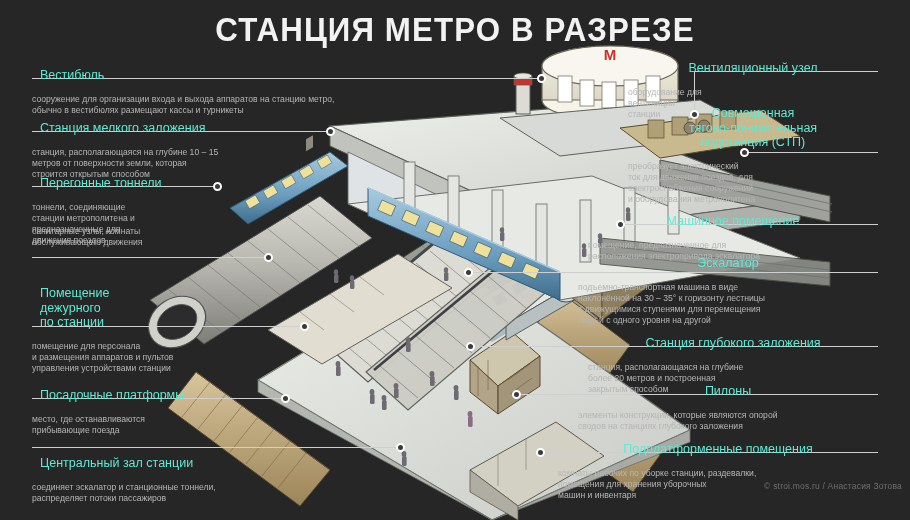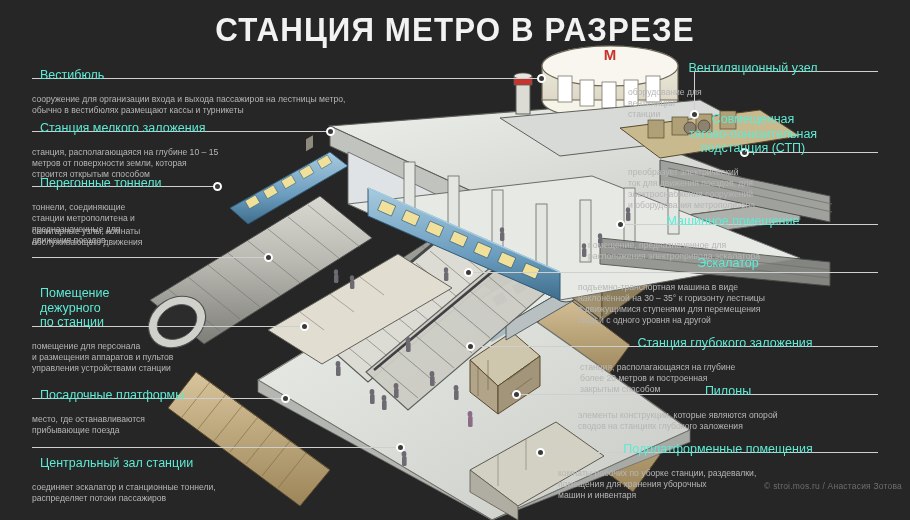--- a/index.html
+++ b/index.html
@@ -427,21 +427,21 @@
 
     <div class="leader" style="left:516px;top:394px;width:362px;"></div>
     <div class="dot" style="left:512px;top:390px;"></div>
 
     <div class="leader" style="left:540px;top:452px;width:338px;"></div>
     <div class="dot" style="left:536px;top:448px;"></div>
   </div>
 
   <div class="label left" style="left:32px;top:60px;width:320px;">
     <div class="hd">Вестибюль</div>
-    <div class="bd">сооружение для организации входа и выхода пассажиров на лестницы метро,
+    <div class="bd">сооружение для организации входа и выхода аппаратов на станцию метро,
 обычно в вестибюлях размещают кассы и турникеты</div>
   </div>
 
   <div class="label left" style="left:32px;top:113px;width:250px;">
     <div class="hd">Станция мелкого заложения</div>
     <div class="bd">станция, располагающаяся на глубине 10 – 15
 метров от поверхности земли, которая
 строится открытым способом</div>
   </div>
 
@@ -479,21 +479,21 @@
 распределяет потоки пассажиров</div>
   </div>
 
   <div class="label right" style="right:32px;top:53px;width:250px;">
     <div class="hd">Вентиляционный узел</div>
     <div class="bd">оборудование для
 вентиляции
 станции</div>
   </div>
 
-  <div class="label right" style="right:32px;top:104px;width:250px;">
+  <div class="label right" style="right:32px;top:98px;width:250px;">
     <div class="hd">Совмещенная
 тягово-понизительная
 подстанция (СТП)</div>
     <div class="bd">преобразует электрический
 ток для движения поездов, для
 электроснабжения сооружений
 и оборудования метрополитена</div>
   </div>
 
   <div class="label right" style="right:32px;top:206px;width:290px;">
@@ -503,21 +503,21 @@
   </div>
 
   <div class="label right" style="right:32px;top:248px;width:300px;">
     <div class="hd">Эскалатор</div>
     <div class="bd">подъемно-транспортная машина в виде
 наклонённой на 30 – 35° к горизонту лестницы
 с движущимися ступенями для перемещения
 людей с одного уровня на другой</div>
   </div>
 
-  <div class="label right" style="right:40px;top:328px;width:290px;">
+  <div class="label right" style="right:32px;top:328px;width:290px;">
     <div class="hd">Станция глубокого заложения</div>
     <div class="bd">станция, располагающаяся на глубине
 более 20 метров и построенная
 закрытым способом</div>
   </div>
 
   <div class="label right" style="right:32px;top:376px;width:300px;">
     <div class="hd">Пилоны</div>
     <div class="bd">элементы конструкции, которые являются опорой
 сводов на станциях глубокого заложения</div>

